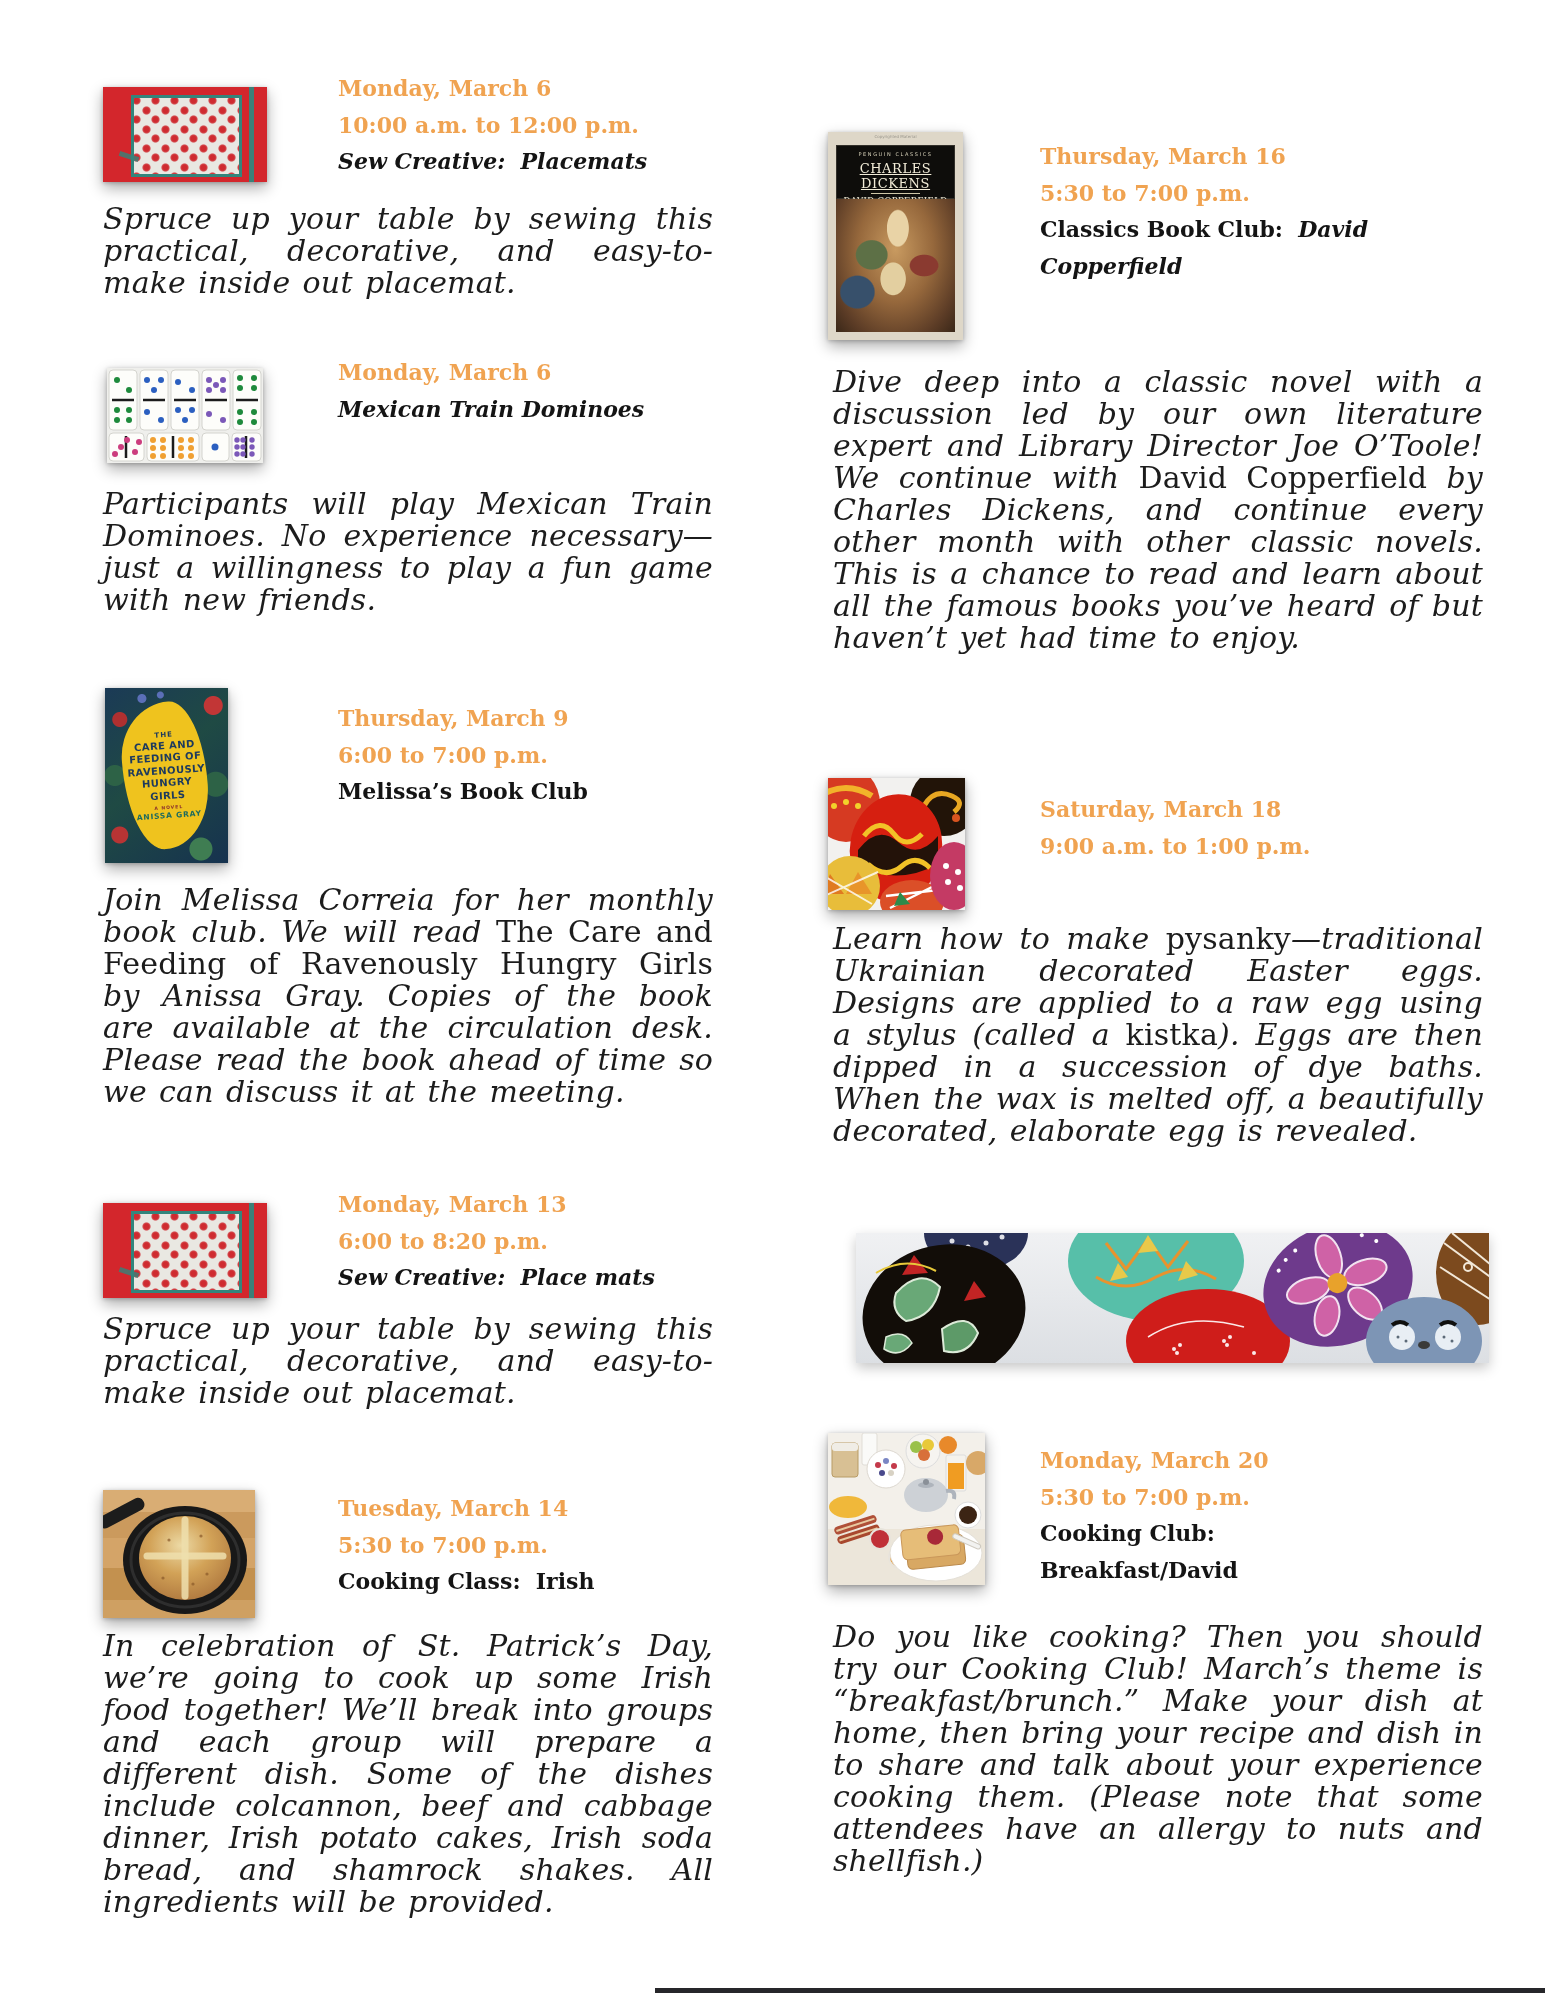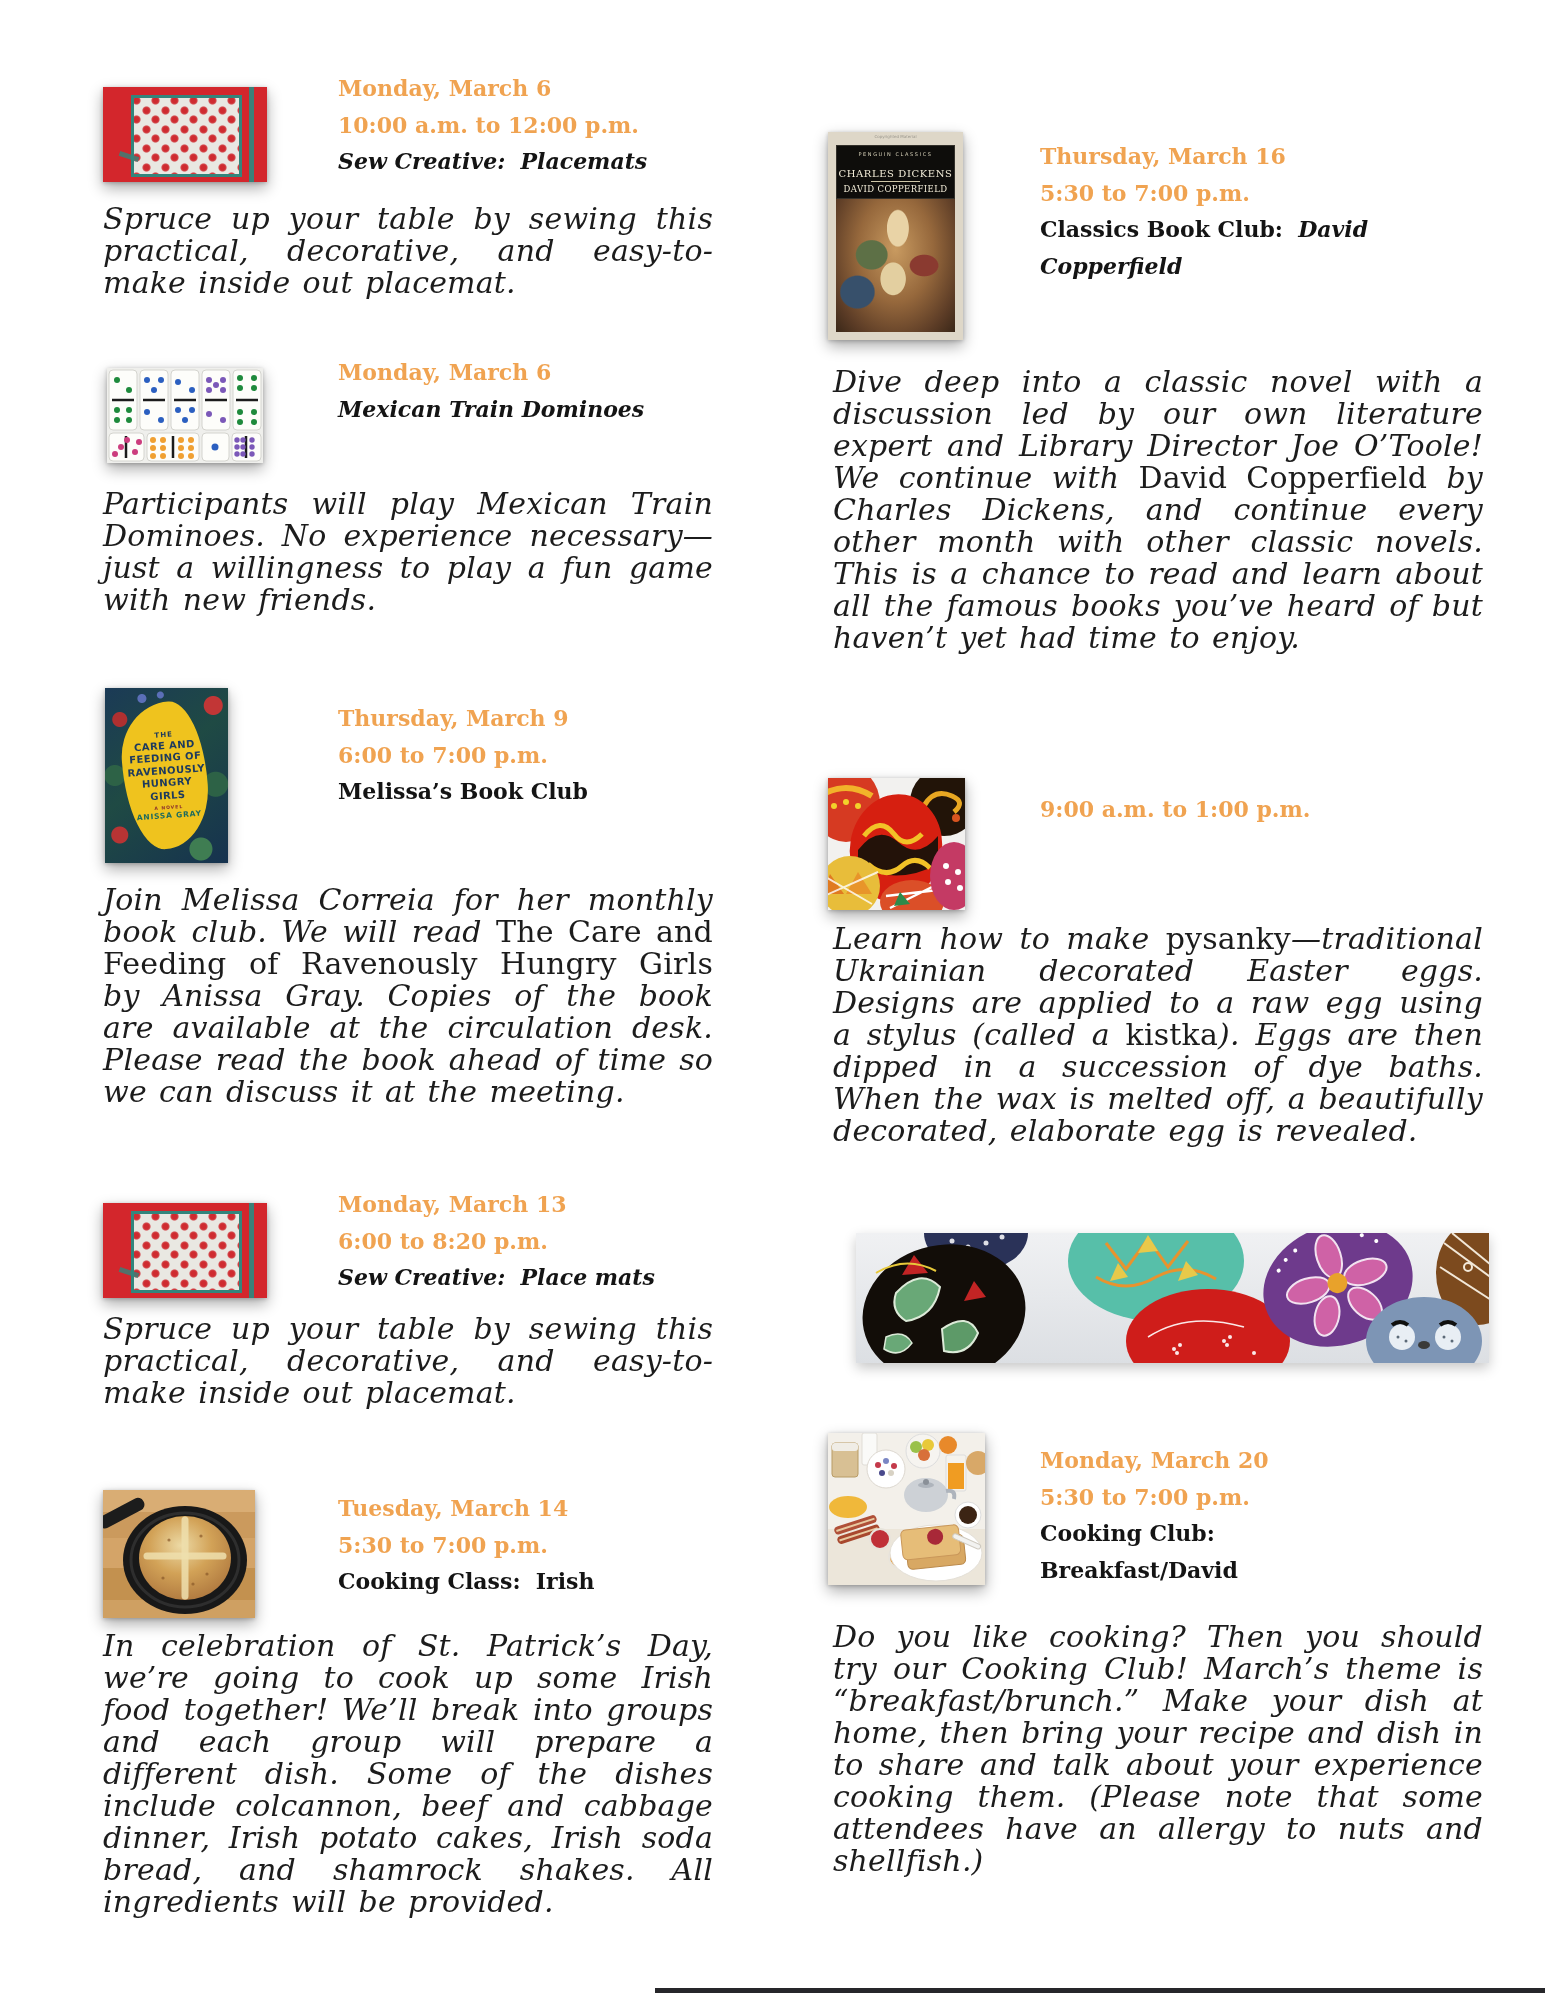--- a/index.html
+++ b/index.html
@@ -43,21 +43,21 @@
   .hg-sub{font-size:4.5px;line-height:7px;letter-spacing:1px;margin-top:2px;color:#8a2e2e;}
   .hg-author{font-size:7.5px;line-height:9px;letter-spacing:.8px;color:#1d6a5e;}
 
   
   .cover-dickens{background:#ded7c8;}
   .dk-note{position:absolute;top:2px;left:0;right:0;text-align:center;font-family:"DejaVu Sans",sans-serif;
     font-size:4px;color:#9a968c;}
   .dk-panel{position:absolute;left:8px;right:8px;top:13px;height:52px;background:#0e0d0b;border:1px solid #33302a;
     color:#ece5cf;text-align:center;}
   .dk-imprint{font-family:"DejaVu Sans",sans-serif;font-size:5px;letter-spacing:1.6px;margin-top:5px;color:#d8d2ba;}
-  .dk-author{font-size:10px;letter-spacing:.6px;margin-top:11px;color:#f2ecd8;}
+  .dk-author{font-size:13px;letter-spacing:.6px;margin-top:4px;color:#f2ecd8;text-decoration:underline;}
   .dk-rule{width:42%;height:1px;background:#cfc7a8;margin:2px auto;}
   .dk-title{font-size:8.5px;letter-spacing:.4px;color:#f2ecd8;}
   .dk-art{position:absolute;left:8px;right:8px;top:67px;bottom:8px;background:
       radial-gradient(ellipse at 52% 22%, #e9d3a6 0 12%, transparent 13%),
       radial-gradient(ellipse at 30% 42%, #5d7046 0 13%, transparent 14%),
       radial-gradient(ellipse at 74% 50%, #8a3a30 0 11%, transparent 12%),
       radial-gradient(ellipse at 48% 60%, #e3cfa0 0 14%, transparent 15%),
       radial-gradient(ellipse at 18% 70%, #37506b 0 12%, transparent 13%),
       radial-gradient(ellipse at 50% 38%, #c89a60 0%, #96683c 45%, #5c3c26 80%, #3a2718 100%);}
 
@@ -330,20 +330,21 @@
       <path d="M58 118 L110 112 M62 130 L106 108" stroke="#ffffff" stroke-width="2.5"></path>
       <path d="M72 114 l10 12 l-16 2 z" fill="#2e8a4a"></path>
       <ellipse cx="126" cy="98" rx="24" ry="34" fill="#c43a64"></ellipse>
       <circle cx="118" cy="88" r="3" fill="#fff"></circle>
         <circle cx="130" cy="94" r="3" fill="#fff"></circle>
         <circle cx="120" cy="104" r="3" fill="#fff"></circle>
         <circle cx="132" cy="110" r="3" fill="#fff"></circle>
     </svg>
   </div>
   <div class="hdr ev-r2-hdr">
+    <div class="date">Saturday, March 18</div>
     <div class="time">9:00 a.m. to 1:00 p.m.</div>
   </div>
   <p class="bodytext ev-r2-body"><span>Learn how to make </span><span class="upright">pysanky</span><span>—traditional Ukrainian decorated Easter eggs. Designs are applied to a raw egg using a stylus (called a </span><span class="upright">kistka</span><span>). Eggs are then dipped in a succession of dye baths. When the wax is melted off, a beautifully decorated, elaborate egg is revealed.</span></p>
 
   <div class="banner eggs-banner">
     <svg viewBox="0 0 633 130" preserveAspectRatio="none">
       <defs>
         <linearGradient id="bnbg" x1="0" y1="0" x2="0" y2="1">
           <stop offset="0" stop-color="#f0f1f3"></stop>
             <stop offset="1" stop-color="#dcdfe3"></stop>

